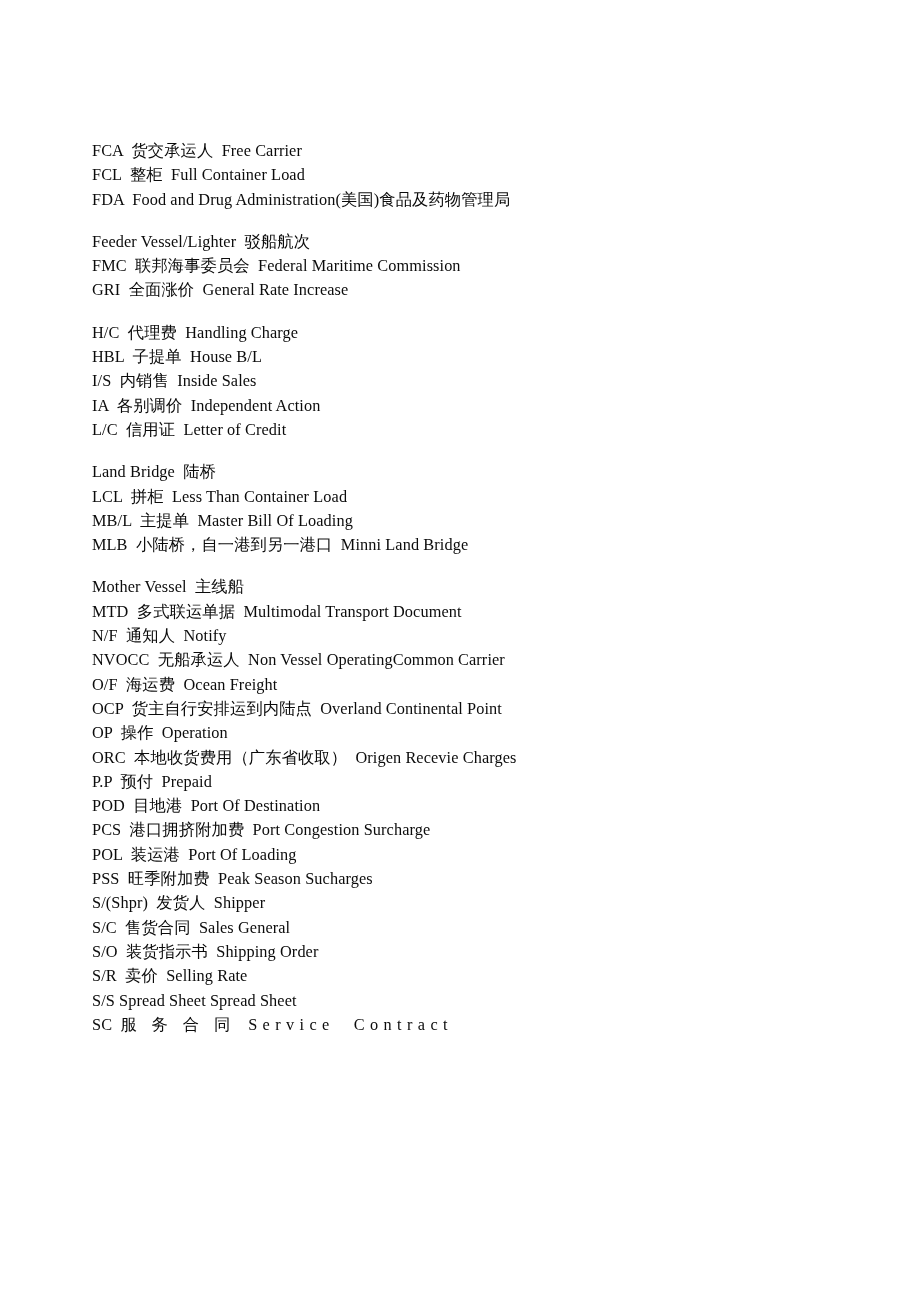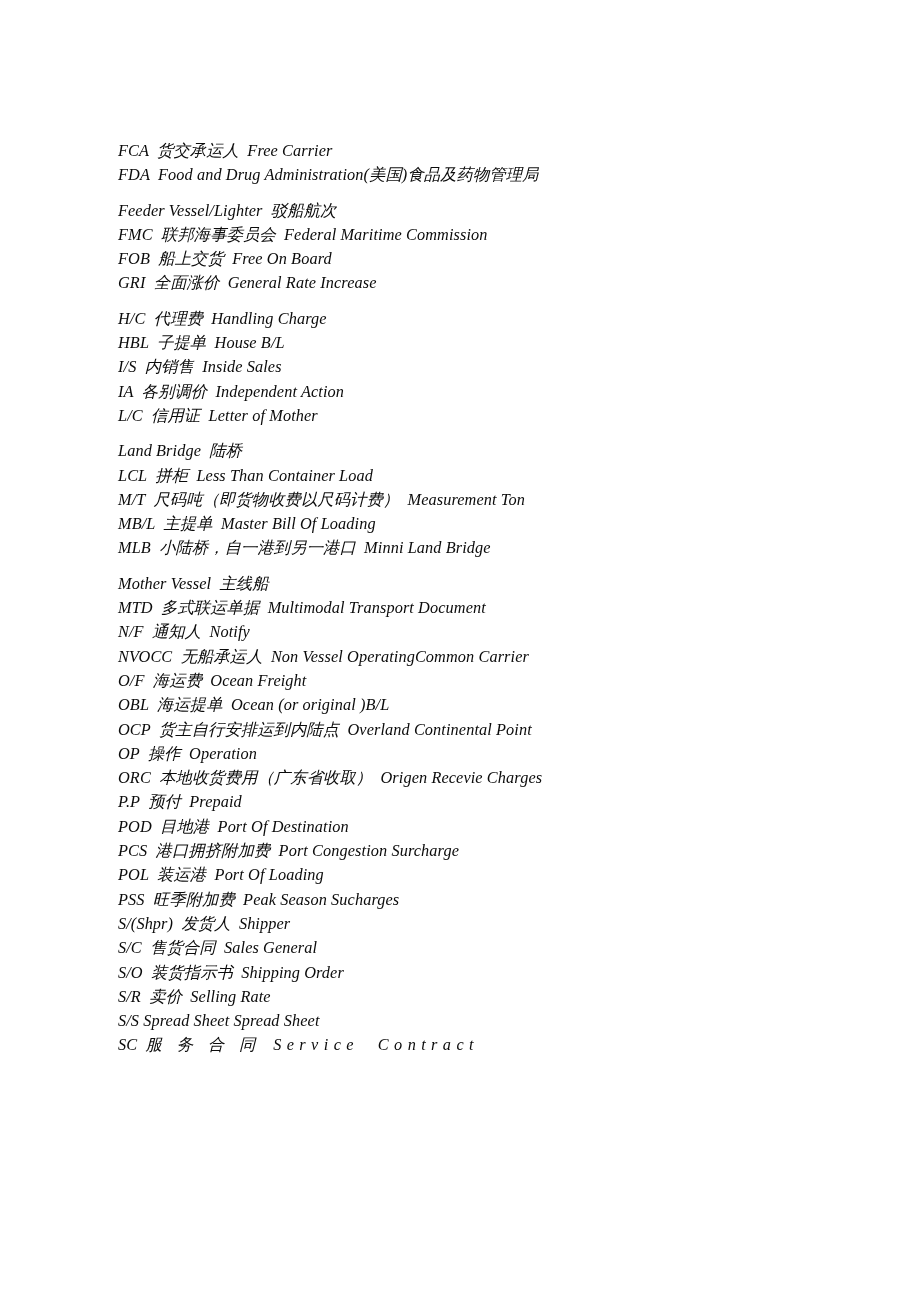--- a/index.html
+++ b/index.html
@@ -15,32 +15,31 @@
     font-family: "Liberation Serif", "DejaVu Serif", serif;
     color: #000000;
     -webkit-font-smoothing: antialiased;
   }
   #page {
     position: relative;
     width: 920px;
     height: 1302px;
     background: #ffffff;
     box-sizing: border-box;
-    padding: 139px 0 0 118px;
-    font-style: italic;
+    padding: 139px 0 0 92px;
   }
   .glossary {
     width: 700px;
   }
   .group {
     margin: 0;
     padding: 0;
   }
   .group + .group {
-    margin-top: 11px;
+    margin-top: 18px;
   }
   .entry {
     font-size: 16.3px;
     line-height: 24.3px;
     white-space: pre;
     letter-spacing: 0.1px;
     color: #0b0b0b;
   }
   .entry.wide {
     letter-spacing: 0.1px;
@@ -50,53 +49,51 @@
   }
 </style>
 </head>
 <body>
 
 <div id="page">
   <div class="glossary">
 
     <div class="group">
       <div class="entry">FCA  货交承运人  Free Carrier</div>
+      <div class="entry">FCL  整柜  Full Container Load</div>
       <div class="entry">FDA  Food and Drug Administration(美国)食品及药物管理局</div>
     </div>
 
     <div class="group">
       <div class="entry">Feeder Vessel/Lighter  驳船航次</div>
       <div class="entry">FMC  联邦海事委员会  Federal Maritime Commission</div>
-      <div class="entry">FOB  船上交货  Free On Board</div>
       <div class="entry">GRI  全面涨价  General Rate Increase</div>
     </div>
 
     <div class="group">
       <div class="entry">H/C  代理费  Handling Charge</div>
       <div class="entry">HBL  子提单  House B/L</div>
       <div class="entry">I/S  内销售  Inside Sales</div>
       <div class="entry">IA  各别调价  Independent Action</div>
-      <div class="entry">L/C  信用证  Letter of Mother</div>
+      <div class="entry">L/C  信用证  Letter of Credit</div>
     </div>
 
     <div class="group">
       <div class="entry">Land Bridge  陆桥</div>
       <div class="entry">LCL  拼柜  Less Than Container Load</div>
-      <div class="entry">M/T  尺码吨（即货物收费以尺码计费）  Measurement Ton</div>
       <div class="entry">MB/L  主提单  Master Bill Of Loading</div>
       <div class="entry">MLB  小陆桥，自一港到另一港口  Minni Land Bridge</div>
     </div>
 
     <div class="group">
       <div class="entry">Mother Vessel  主线船</div>
       <div class="entry">MTD  多式联运单据  Multimodal Transport Document</div>
       <div class="entry">N/F  通知人  Notify</div>
       <div class="entry">NVOCC  无船承运人  Non Vessel OperatingCommon Carrier</div>
       <div class="entry">O/F  海运费  Ocean Freight</div>
-      <div class="entry">OBL  海运提单  Ocean (or original )B/L</div>
       <div class="entry">OCP  货主自行安排运到内陆点  Overland Continental Point</div>
       <div class="entry">OP  操作  Operation</div>
       <div class="entry">ORC  本地收货费用（广东省收取）  Origen Recevie Charges</div>
       <div class="entry">P.P  预付  Prepaid</div>
       <div class="entry">POD  目地港  Port Of Destination</div>
       <div class="entry">PCS  港口拥挤附加费  Port Congestion Surcharge</div>
       <div class="entry">POL  装运港  Port Of Loading</div>
       <div class="entry">PSS  旺季附加费  Peak Season Sucharges</div>
       <div class="entry">S/(Shpr)  发货人  Shipper</div>
       <div class="entry">S/C  售货合同  Sales General</div>

